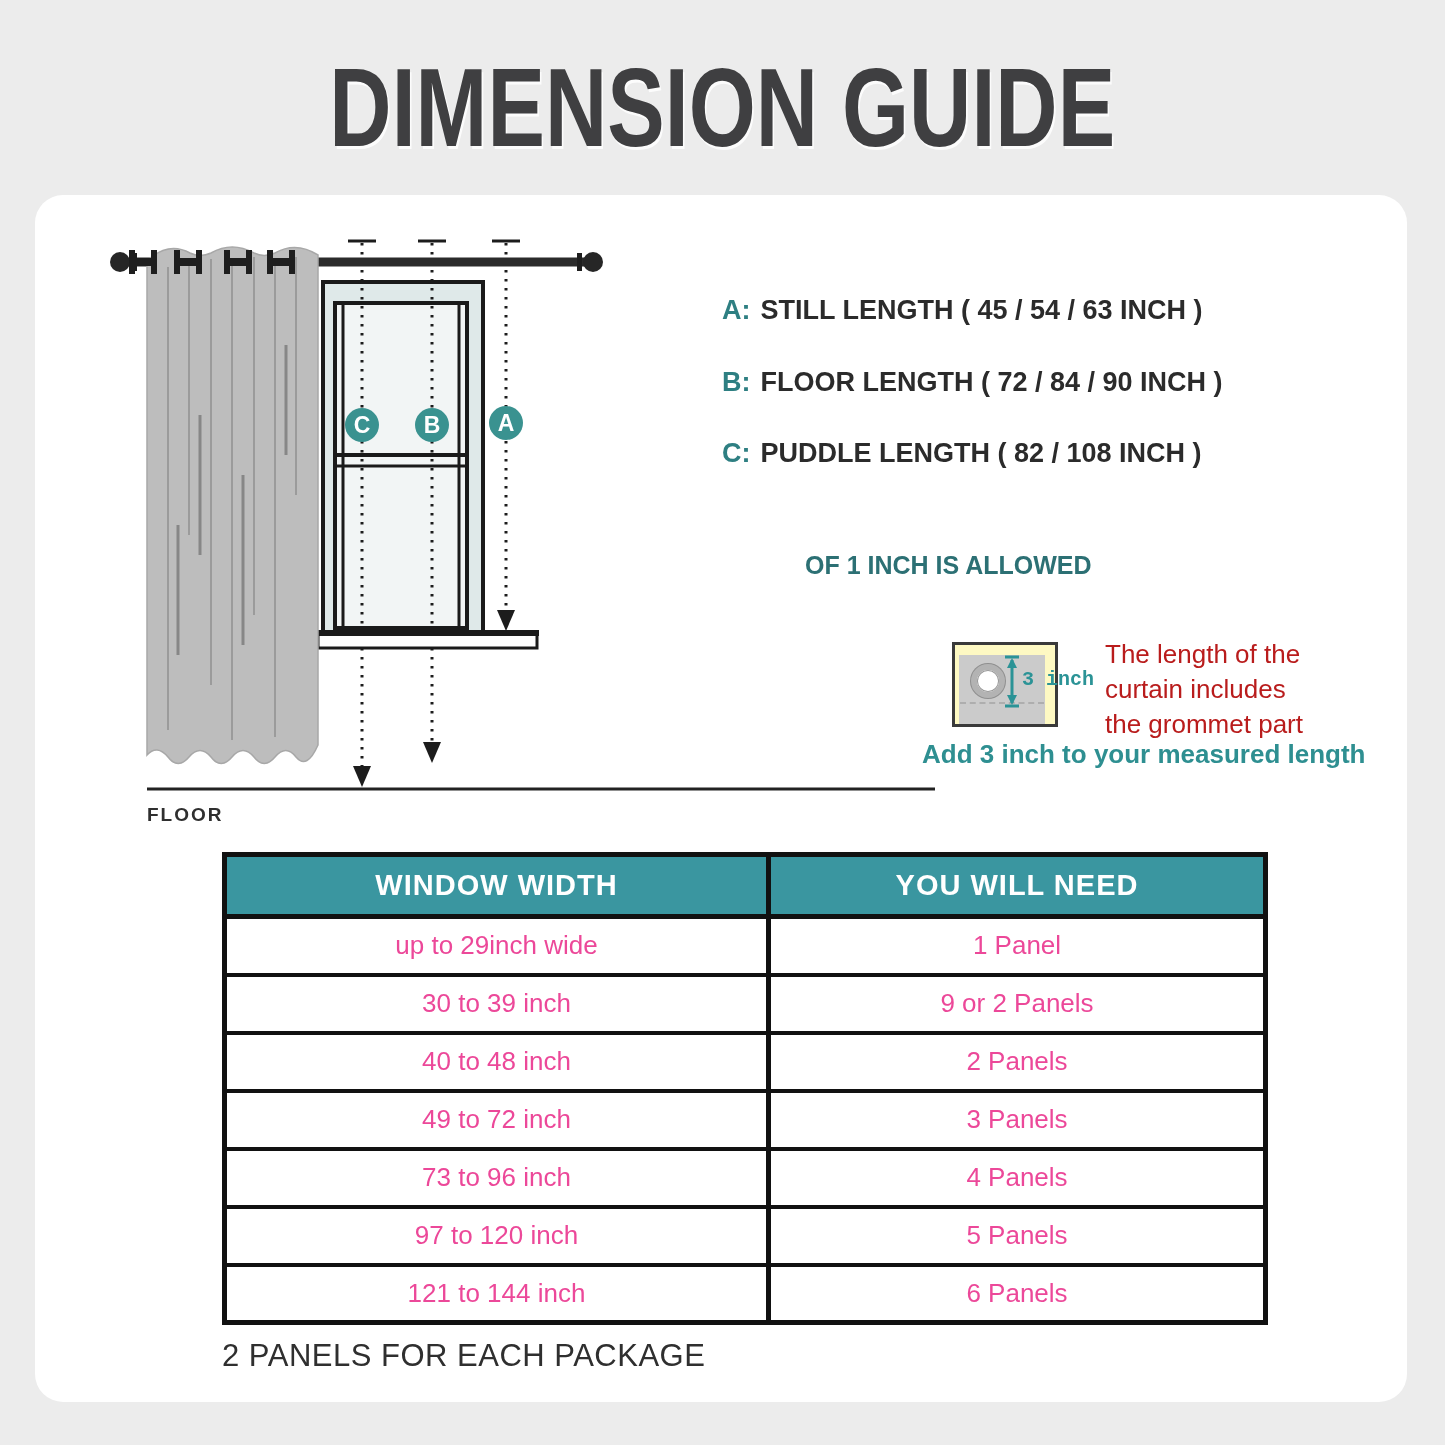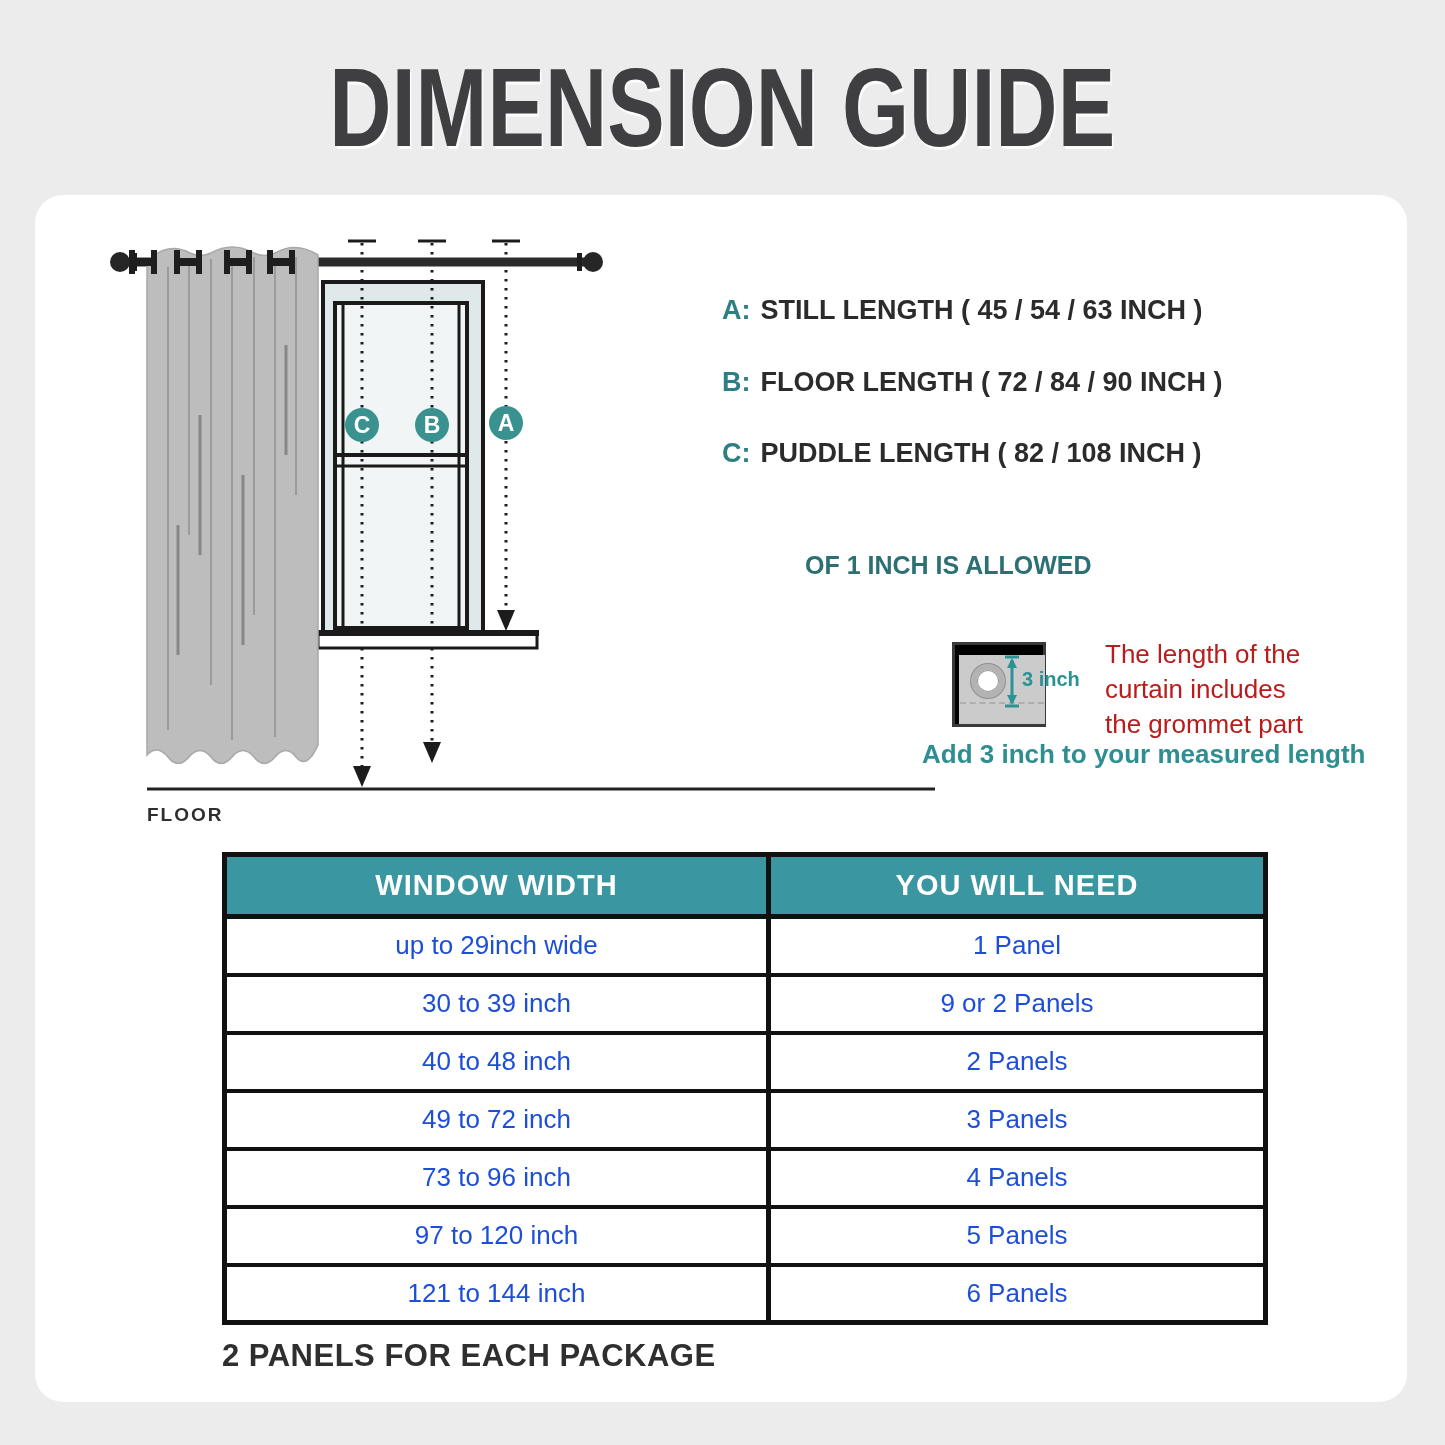--- a/index.html
+++ b/index.html
@@ -29,22 +29,22 @@
   .legend-item.l0 { top:295px; }
   .legend-item.l1 { top:367px; }
   .legend-item.l2 { top:438px; }
 
   .note-line { position:absolute; font-size:25px; font-weight:600; color:#2c7074; white-space:nowrap; }
   .note-line.n0 { left:718px; top:519px; }
   .note-line.n1 { left:792px; top:551px;margin-left:13px; }
 
   
   .grommet-box {
-    position:absolute; left:952px; top:642px; width:94px; height:85px;
-    background:#000000; border:3px solid #3a3a3a;
+    position:absolute; left:952px; top:642px; width:106px; height:85px;
+    background:#fef9c3; border:3px solid #3a3a3a;font-family:Liberation Mono, monospace;
   }
   .grommet-fabric { position:absolute; left:4px; top:10px; width:86px; height:69px; background:#cbcbcb; }
   .grommet-ring {
     position:absolute; left:16px; top:19px; width:34px; height:34px; border-radius:50%;
     background:#ffffff; border:6px solid #b3b3b3; box-shadow:0 0 0 1px #8f8f8f, inset 0 0 0 1px #9a9a9a;
   }
   .grommet-dash { position:absolute; left:5px; top:57px; width:84px; border-top:2px dashed #aeaeae; }
   .grommet-arrow { position:absolute; left:47px; top:10px; width:20px; height:53px; overflow:visible; }
   .grommet-measure { position:absolute; left:67px; top:23px; font-size:20px; font-weight:600; color:#2b9396; white-space:nowrap; }
 
@@ -58,27 +58,27 @@
     border:5px solid #111111; background:#ffffff;padding-left:36px;
   }
   .panel-table col.c1 { width:544px; }
   .panel-table col.c2 { width:497px; }
   .panel-table th {
     background:#3a96a0; color:#ffffff; font-size:29px; font-weight:bold;
     height:62px; text-align:center; letter-spacing:1px;
     border:5px solid #111111;
   }
   .panel-table td {
-    height:58px; text-align:center; font-size:26px; color:#1d4ed8;
+    height:58px; text-align:center; font-size:26px; color:#ec4899;
     border:4px solid #111111; border-left:5px solid #111111; border-right:5px solid #111111;
     font-weight:500;
   }
 
   .footer-note {
-    position:absolute; left:222px; top:1338px; font-size:31px; font-weight:bold;
+    position:absolute; left:222px; top:1338px; font-size:31px; font-weight:normal;
     color:#2f2f2f; letter-spacing:0.5px; white-space:nowrap;
   }
 
   
   .svg-circle-letter { font-family:"Liberation Sans", sans-serif; font-size:23px; font-weight:bold; fill:#ffffff; }
   .svg-floor-label  { font-family:"Liberation Sans", sans-serif; font-size:19px; font-weight:bold; fill:#2f2f2f; letter-spacing:2px; }
 </style>
 </head>
 <body>
 

